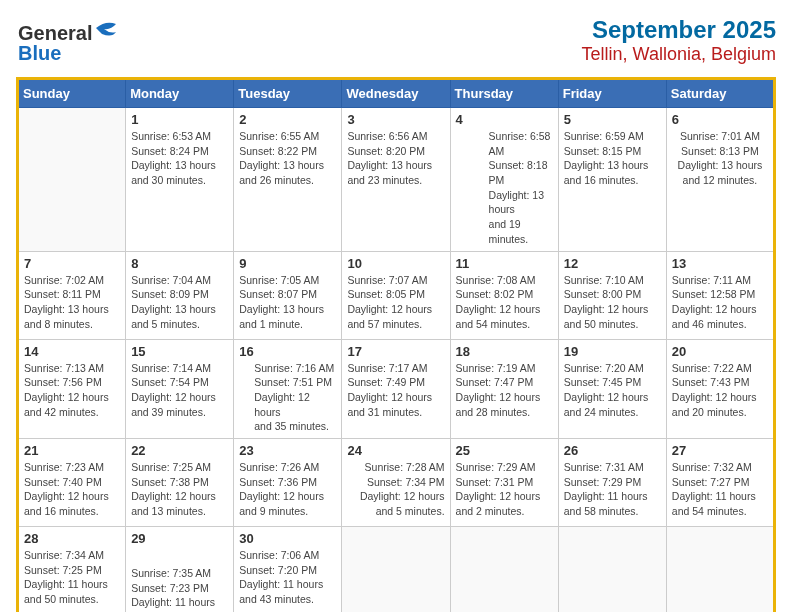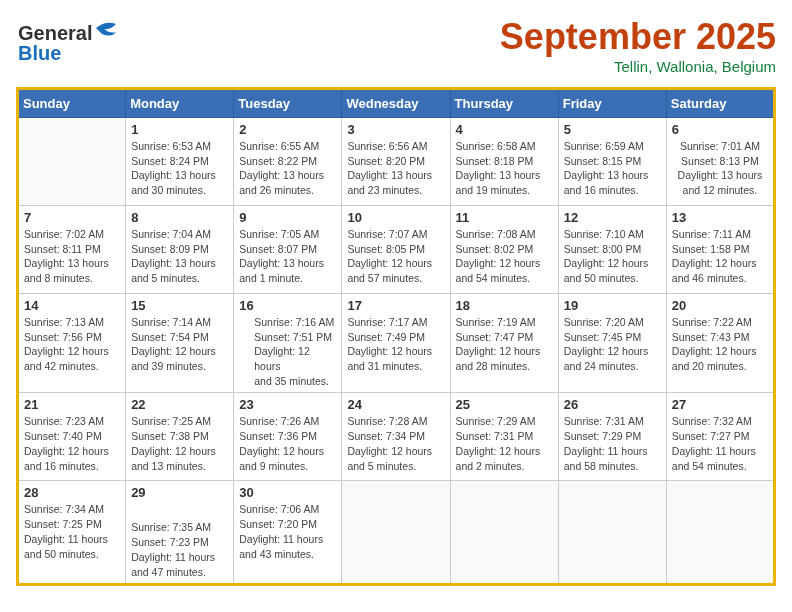--- a/index.html
+++ b/index.html
@@ -19,27 +19,27 @@
     .logo {
       display: flex;
       flex-direction: column;
       align-items: flex-start;
       justify-content: flex-end;
     }
     .title-block {
       text-align: right;
     }
     .month-title {
-      font-size: 36px;
+      font-size: 24px;
       font-weight: bold;
-      color: #c2410c;
+      color: #0369a1;
     }
     .subtitle {
-      font-size: 15px;
-      color: #15803d;
+      font-size: 18px;
+      color: #b91c1c;
     }
     .calendar {
       width: 100%;
       border-collapse: collapse;
       border: 3px solid #eab308;
     }
     .calendar th {
       background: #3a6eb5;
       color: #fff;
       font-size: 13px;
@@ -126,21 +126,21 @@
         </td>
         <td>
           <span class="day-number">3</span>
           <div class="day-info" style="white-space: pre-line;">Sunrise: 6:56 AM
 Sunset: 8:20 PM
 Daylight: 13 hours
 and 23 minutes.</div>
         </td>
         <td>
           <span class="day-number">4</span>
-          <div class="day-info" style="white-space: pre-line;">Sunrise: 6:58 AM
+          <div class="day-info" style="white-space: pre-line; margin-left: 33px;">Sunrise: 6:58 AM
 Sunset: 8:18 PM
 Daylight: 13 hours
 and 19 minutes.</div>
         </td>
         <td>
           <span class="day-number">5</span>
           <div class="day-info" style="white-space: pre-line;">Sunrise: 6:59 AM
 Sunset: 8:15 PM
 Daylight: 13 hours
 and 16 minutes.</div>
@@ -192,21 +192,21 @@
         <td>
           <span class="day-number">12</span>
           <div class="day-info" style="white-space: pre-line;">Sunrise: 7:10 AM
 Sunset: 8:00 PM
 Daylight: 12 hours
 and 50 minutes.</div>
         </td>
         <td>
           <span class="day-number">13</span>
           <div class="day-info" style="white-space: pre-line;">Sunrise: 7:11 AM
-Sunset: 1:58 PM
+Sunset: 12:58 PM
 Daylight: 12 hours
 and 46 minutes.</div>
         </td>
       </tr>
       <tr class="week-row">
         <td>
           <span class="day-number">14</span>
           <div class="day-info" style="white-space: pre-line;">Sunrise: 7:13 AM
 Sunset: 7:56 PM
 Daylight: 12 hours
@@ -272,21 +272,21 @@
         </td>
         <td>
           <span class="day-number">23</span>
           <div class="day-info" style="white-space: pre-line;">Sunrise: 7:26 AM
 Sunset: 7:36 PM
 Daylight: 12 hours
 and 9 minutes.</div>
         </td>
         <td>
           <span class="day-number">24</span>
-          <div class="day-info" style="white-space: pre-line;">Sunrise: 7:28 AM
+          <div class="day-info" style="white-space: pre-line; text-align: right;">Sunrise: 7:28 AM
 Sunset: 7:34 PM
 Daylight: 12 hours
 and 5 minutes.</div>
         </td>
         <td>
           <span class="day-number">25</span>
           <div class="day-info" style="white-space: pre-line;">Sunrise: 7:29 AM
 Sunset: 7:31 PM
 Daylight: 12 hours
 and 2 minutes.</div>

